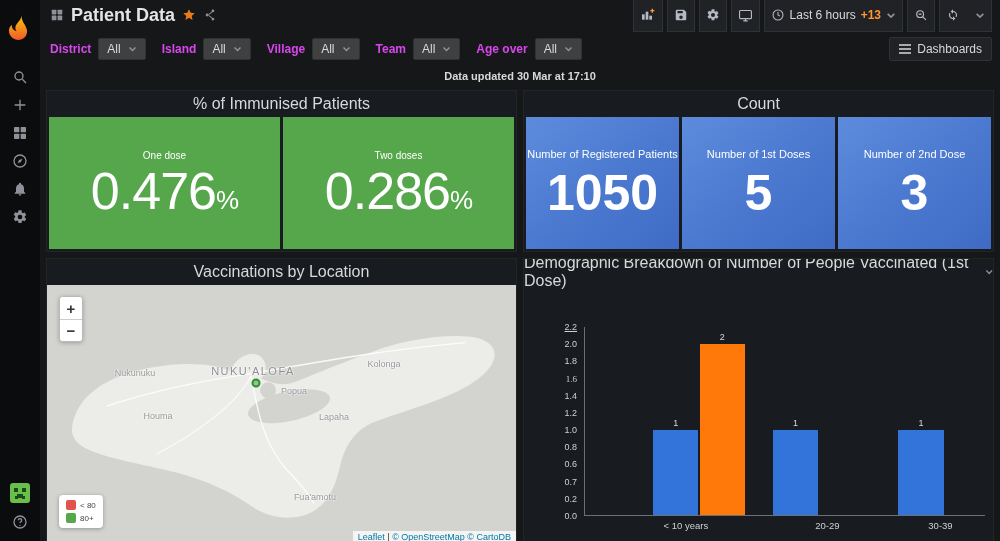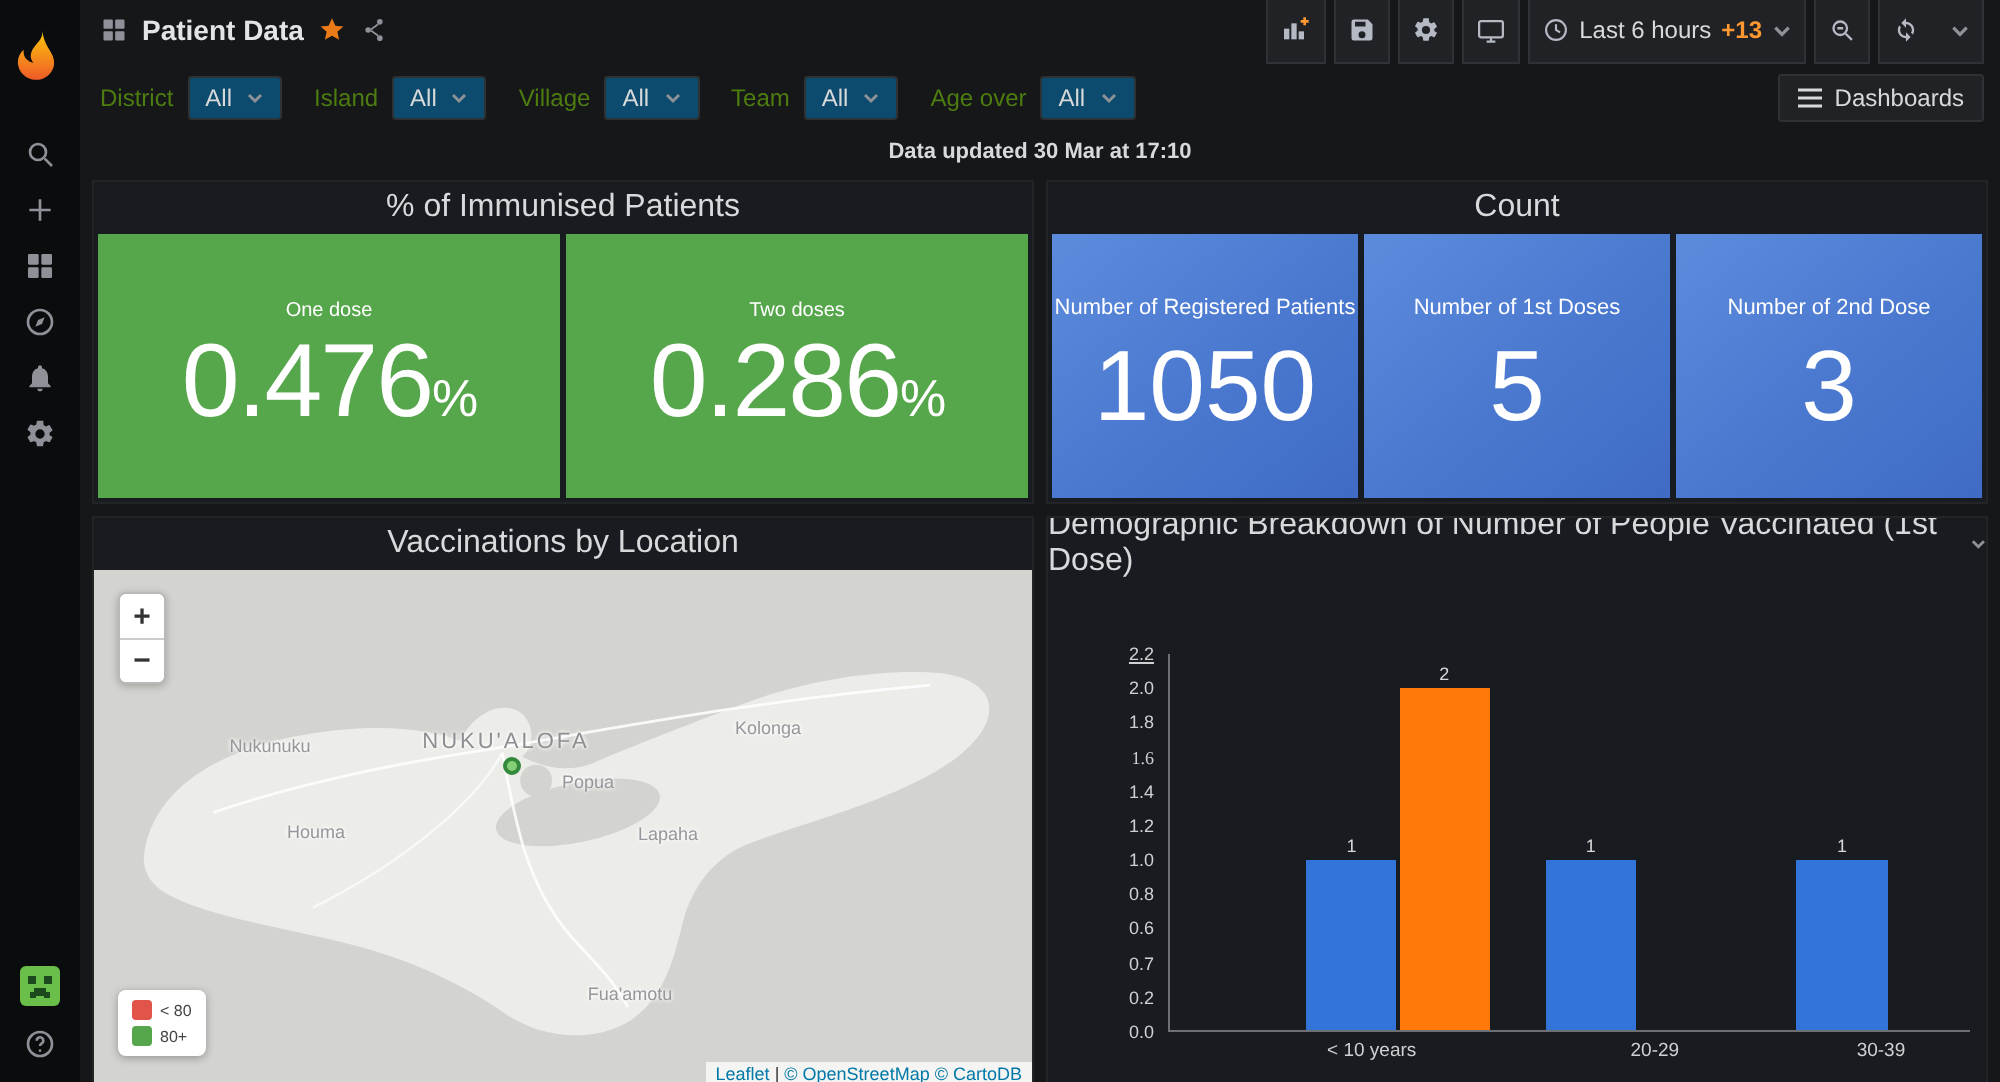--- a/index.html
+++ b/index.html
@@ -19,43 +19,43 @@
     z-index: 5;
   }
   .logo-wrap { margin-top: 7px; width: 40px; height: 40px; display: flex; align-items: center; justify-content: center; }
   .side-nav { margin-top: 16px; display: flex; flex-direction: column; }
   .side-icon { width: 40px; height: 28px; display: flex; align-items: center; justify-content: center; color: #8e9197; cursor: pointer; }
   .side-bottom { margin-top: auto; margin-bottom: 10px; display: flex; flex-direction: column; align-items: center; gap: 10px; }
 
   
   .main { position: absolute; left: 40px; top: 0; right: 0; bottom: 0; }
   .topbar { height: 30px; display: flex; align-items: center; padding: 0 8px 0 10px; gap: 7px; }
-  .tb-title { font-size: 14px; font-weight: 600; color: #e3e4e6; }
+  .tb-title { font-size: 18px; font-weight: 600; color: #e3e4e6; }
   .tb-icon { color: #8e9197; display: flex; align-items: center; }
   .star { color: #eb7b18; }
   .tb-spacer { flex: 1; }
   .tool-btn {
     height: 24px; min-width: 28px; padding: 16px 6px;
     background: #202226; border: 1px solid #2c3235; border-radius: 0;
     display: flex; align-items: center; justify-content: center; gap: 5px;
     color: #b4b9c4; cursor: pointer; font-size: 12px;
   }
   .tool-group { display: flex; align-items: center; gap: 4px; }
   .time-label { color: #d8d9da; white-space: nowrap; }
   .time-offset { color: #ff9830; font-weight: 600; }
   .split-divider { width: 1px; align-self: stretch; background: #2c3235; margin: 0 2px; }
   .caret { color: #8e9197; }
 
   
   .filters { display: flex; align-items: center; padding: 8px 8px 0 10px; gap: 16px; height: 30px; }
   .filter { display: flex; align-items: center; gap: 7px; }
-  .filter-label { font-size: 12px; font-weight: 400; color: #4d7c0f; cursor: pointer; }
+  .filter-label { font-size: 12px; font-weight: 700; color: #d946ef; cursor: pointer; }
   .filter-value {
     display: flex; align-items: center; gap: 7px; height: 22px; padding: 0 8px;
-    background: #0c4a6e; border: 1px solid #2c3235; border-radius: 2px;
+    background: #404040; border: 1px solid #2c3235; border-radius: 2px;
     font-size: 12px; color: #d8d9da; cursor: pointer;
   }
   .filters-spacer { flex: 1; }
   .dashboards-btn {
     display: flex; align-items: center; gap: 6px; height: 24px; padding: 0 9px;
     background: #202226; border: 1px solid #2c3235; border-radius: 2px;
     font-size: 12px; color: #d8d9da; cursor: pointer;
   }
 
   
@@ -74,21 +74,21 @@
 
   
   .stat-row { flex: 1; display: flex; gap: 3px; padding: 0 2px 2px; }
   .stat { flex: 1; display: flex; flex-direction: column; align-items: center; justify-content: center; overflow: hidden; color: #fff; }
   .stat-green { background: var(--green, #56a64b); }
   .stat-blue  { background: linear-gradient(140deg, #5d8bdc 0%, var(--blue, #4a78cf) 55%, #3f6bc4 100%); }
   .stat-label-sm { font-size: 10px; margin-bottom: 4px; }
   .stat-label-md { font-size: 11px; margin-bottom: 8px; white-space: nowrap; }
   .stat-value { font-size: 52px; font-weight: 500; line-height: 1; letter-spacing: -1px; }
   .stat-unit { font-size: 26px; font-weight: 500; }
-  .stat-value-md { font-size: 50px; font-weight: 400; line-height: 1; }
+  .stat-value-md { font-size: 50px; font-weight: 700; line-height: 1; }
 
   
   .map-body { position: relative; flex: 1; background: #d3d3d0; overflow: hidden; }
   .map-svg { position: absolute; left: 0; top: 0; width: 100%; height: 100%; }
   .map-label { position: absolute; transform: translate(-50%, 0); font-size: 9px; color: #96979a;
     text-shadow: 0 0 2px #fff, 0 0 2px #fff; white-space: nowrap; }
   .map-label-city { font-size: 11px; letter-spacing: 1.5px; color: #8d8e90; font-weight: 500; }
   .marker { position: absolute; width: 9px; height: 9px; border-radius: 50%;
     background: #86cf76; border: 2.5px solid #348a3c; transform: translate(-50%, -50%); }
   .zoom-ctrl { position: absolute; left: 12px; top: 11px; width: 24px; background: #fff;

